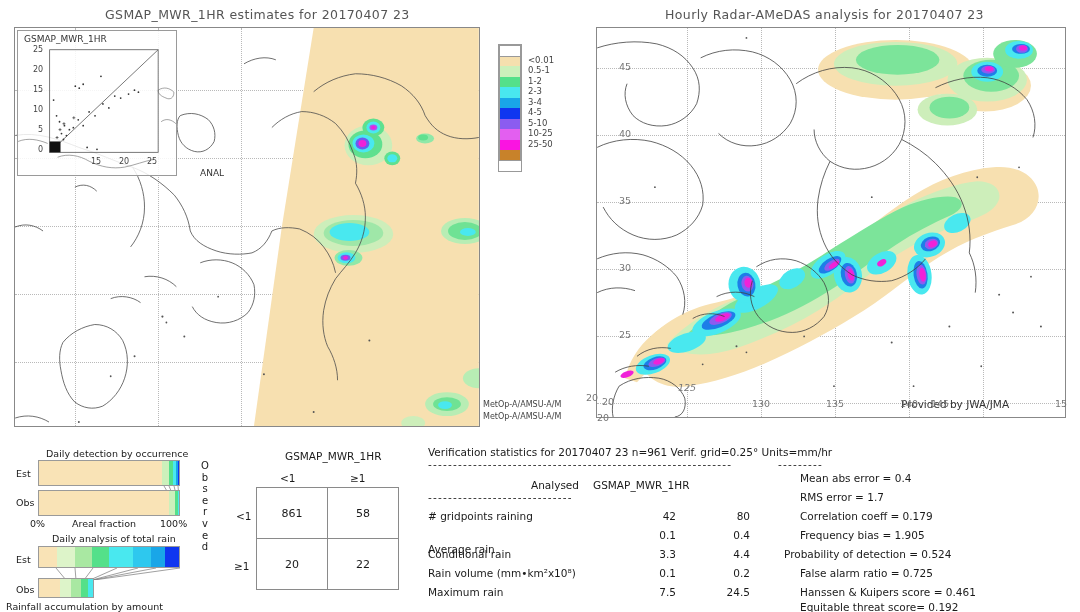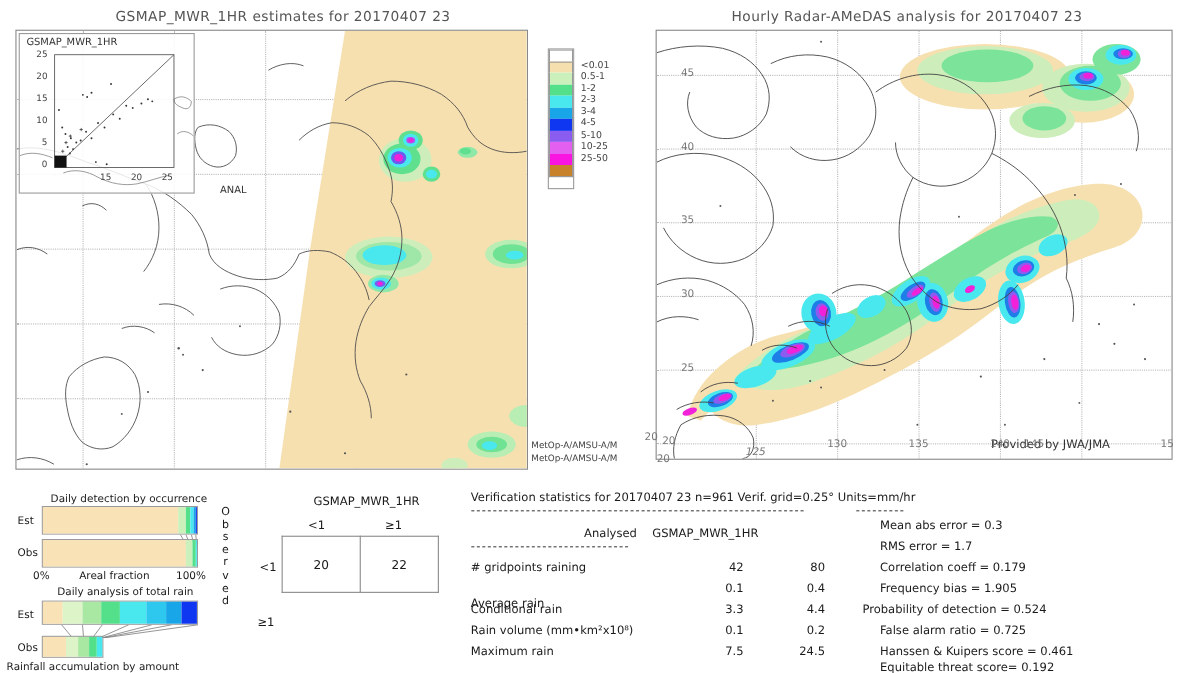--- a/index.html
+++ b/index.html
@@ -415,21 +415,21 @@
   <div class="abs ticklab" style="left:22px;top:33px;">45</div>
   <div class="abs ticklab" style="left:22px;top:100px;">40</div>
   <div class="abs ticklab" style="left:22px;top:167px;">35</div>
   <div class="abs ticklab" style="left:22px;top:234px;">30</div>
   <div class="abs ticklab" style="left:22px;top:301px;">25</div>
   <div class="abs ticklab" style="left:5px;top:368px;">20</div>
 
   <div class="abs smalltxt" style="left:304px;top:370px;color:#333;font-size:10.5px;">Provided by JWA/JMA</div>
 </div>
 
-<div class="abs ticklab" style="left:678px;top:406px;font-style:italic;">125</div>
+<div class="abs ticklab" style="left:678px;top:382px;font-style:italic;">125</div>
 <div class="abs ticklab" style="left:752px;top:398px;">130</div>
 <div class="abs ticklab" style="left:826px;top:398px;">135</div>
 <div class="abs ticklab" style="left:900px;top:398px;">140</div>
 <div class="abs ticklab" style="left:931px;top:398px;">145</div>
 <div class="abs ticklab" style="left:1055px;top:398px;">15</div>
 <div class="abs ticklab" style="left:586px;top:392px;">20</div>
 <div class="abs ticklab" style="left:597px;top:412px;">20</div>
 
 <div class="abs bartitle" style="left:46px;top:448px;">Daily detection by occurrence</div>
 
@@ -514,20 +514,24 @@
 
 <div class="abs hdr" style="left:285px;top:450px;">GSMAP_MWR_1HR</div>
 <div class="abs hdr" style="left:280px;top:472px;">&lt;1</div>
 <div class="abs hdr" style="left:350px;top:472px;">≥1</div>
 
 <div class="abs hdr" style="left:236px;top:510px;">&lt;1</div>
 <div class="abs hdr" style="left:234px;top:560px;">≥1</div>
 
 <table class="abs ctbl" style="left:256px;top:487px;">
   <tbody>
+      <tr>
+    <td>861</td>
+    <td>58</td>
+  </tr>
   <tr>
     <td>20</td>
     <td>22</td>
   </tr>
 </tbody>
   </table>
 
 <div class="abs stat" style="left:428px;top:444px;">Verification statistics for 20170407 23   n=961  Verif. grid=0.25°  Units=mm/hr</div>
 <div class="abs dash" style="left:428px;top:458px;">-------------------------------------------------------------</div>
 
@@ -547,20 +551,20 @@
 <div class="abs statn" style="left:640px;top:565px;width:36px;">0.1</div>
 <div class="abs statn" style="left:640px;top:584px;width:36px;">7.5</div>
 
 <div class="abs statn" style="left:714px;top:508px;width:36px;">80</div>
 <div class="abs statn" style="left:714px;top:527px;width:36px;">0.4</div>
 <div class="abs statn" style="left:714px;top:546px;width:36px;">4.4</div>
 <div class="abs statn" style="left:714px;top:565px;width:36px;">0.2</div>
 <div class="abs statn" style="left:714px;top:584px;width:36px;">24.5</div>
 
 <div class="abs dash" style="left:778px;top:458px;">---------</div>
-<div class="abs stat" style="left:800px;top:470px;">Mean abs error = 0.3</div>
+<div class="abs stat" style="left:800px;top:470px;">Mean abs error = 0.4</div>
 <div class="abs stat" style="left:800px;top:489px;">RMS error = 1.7</div>
 <div class="abs stat" style="left:800px;top:508px;">Correlation coeff = 0.179</div>
 <div class="abs stat" style="left:800px;top:527px;">Frequency bias = 1.905</div>
 <div class="abs stat" style="left:784px;top:546px;">Probability of detection = 0.524</div>
 <div class="abs stat" style="left:800px;top:565px;">False alarm ratio = 0.725</div>
 <div class="abs stat" style="left:800px;top:584px;">Hanssen &amp; Kuipers score = 0.461</div>
 <div class="abs stat" style="left:800px;top:599px;">Equitable threat score= 0.192</div>
 
 </body></html>

